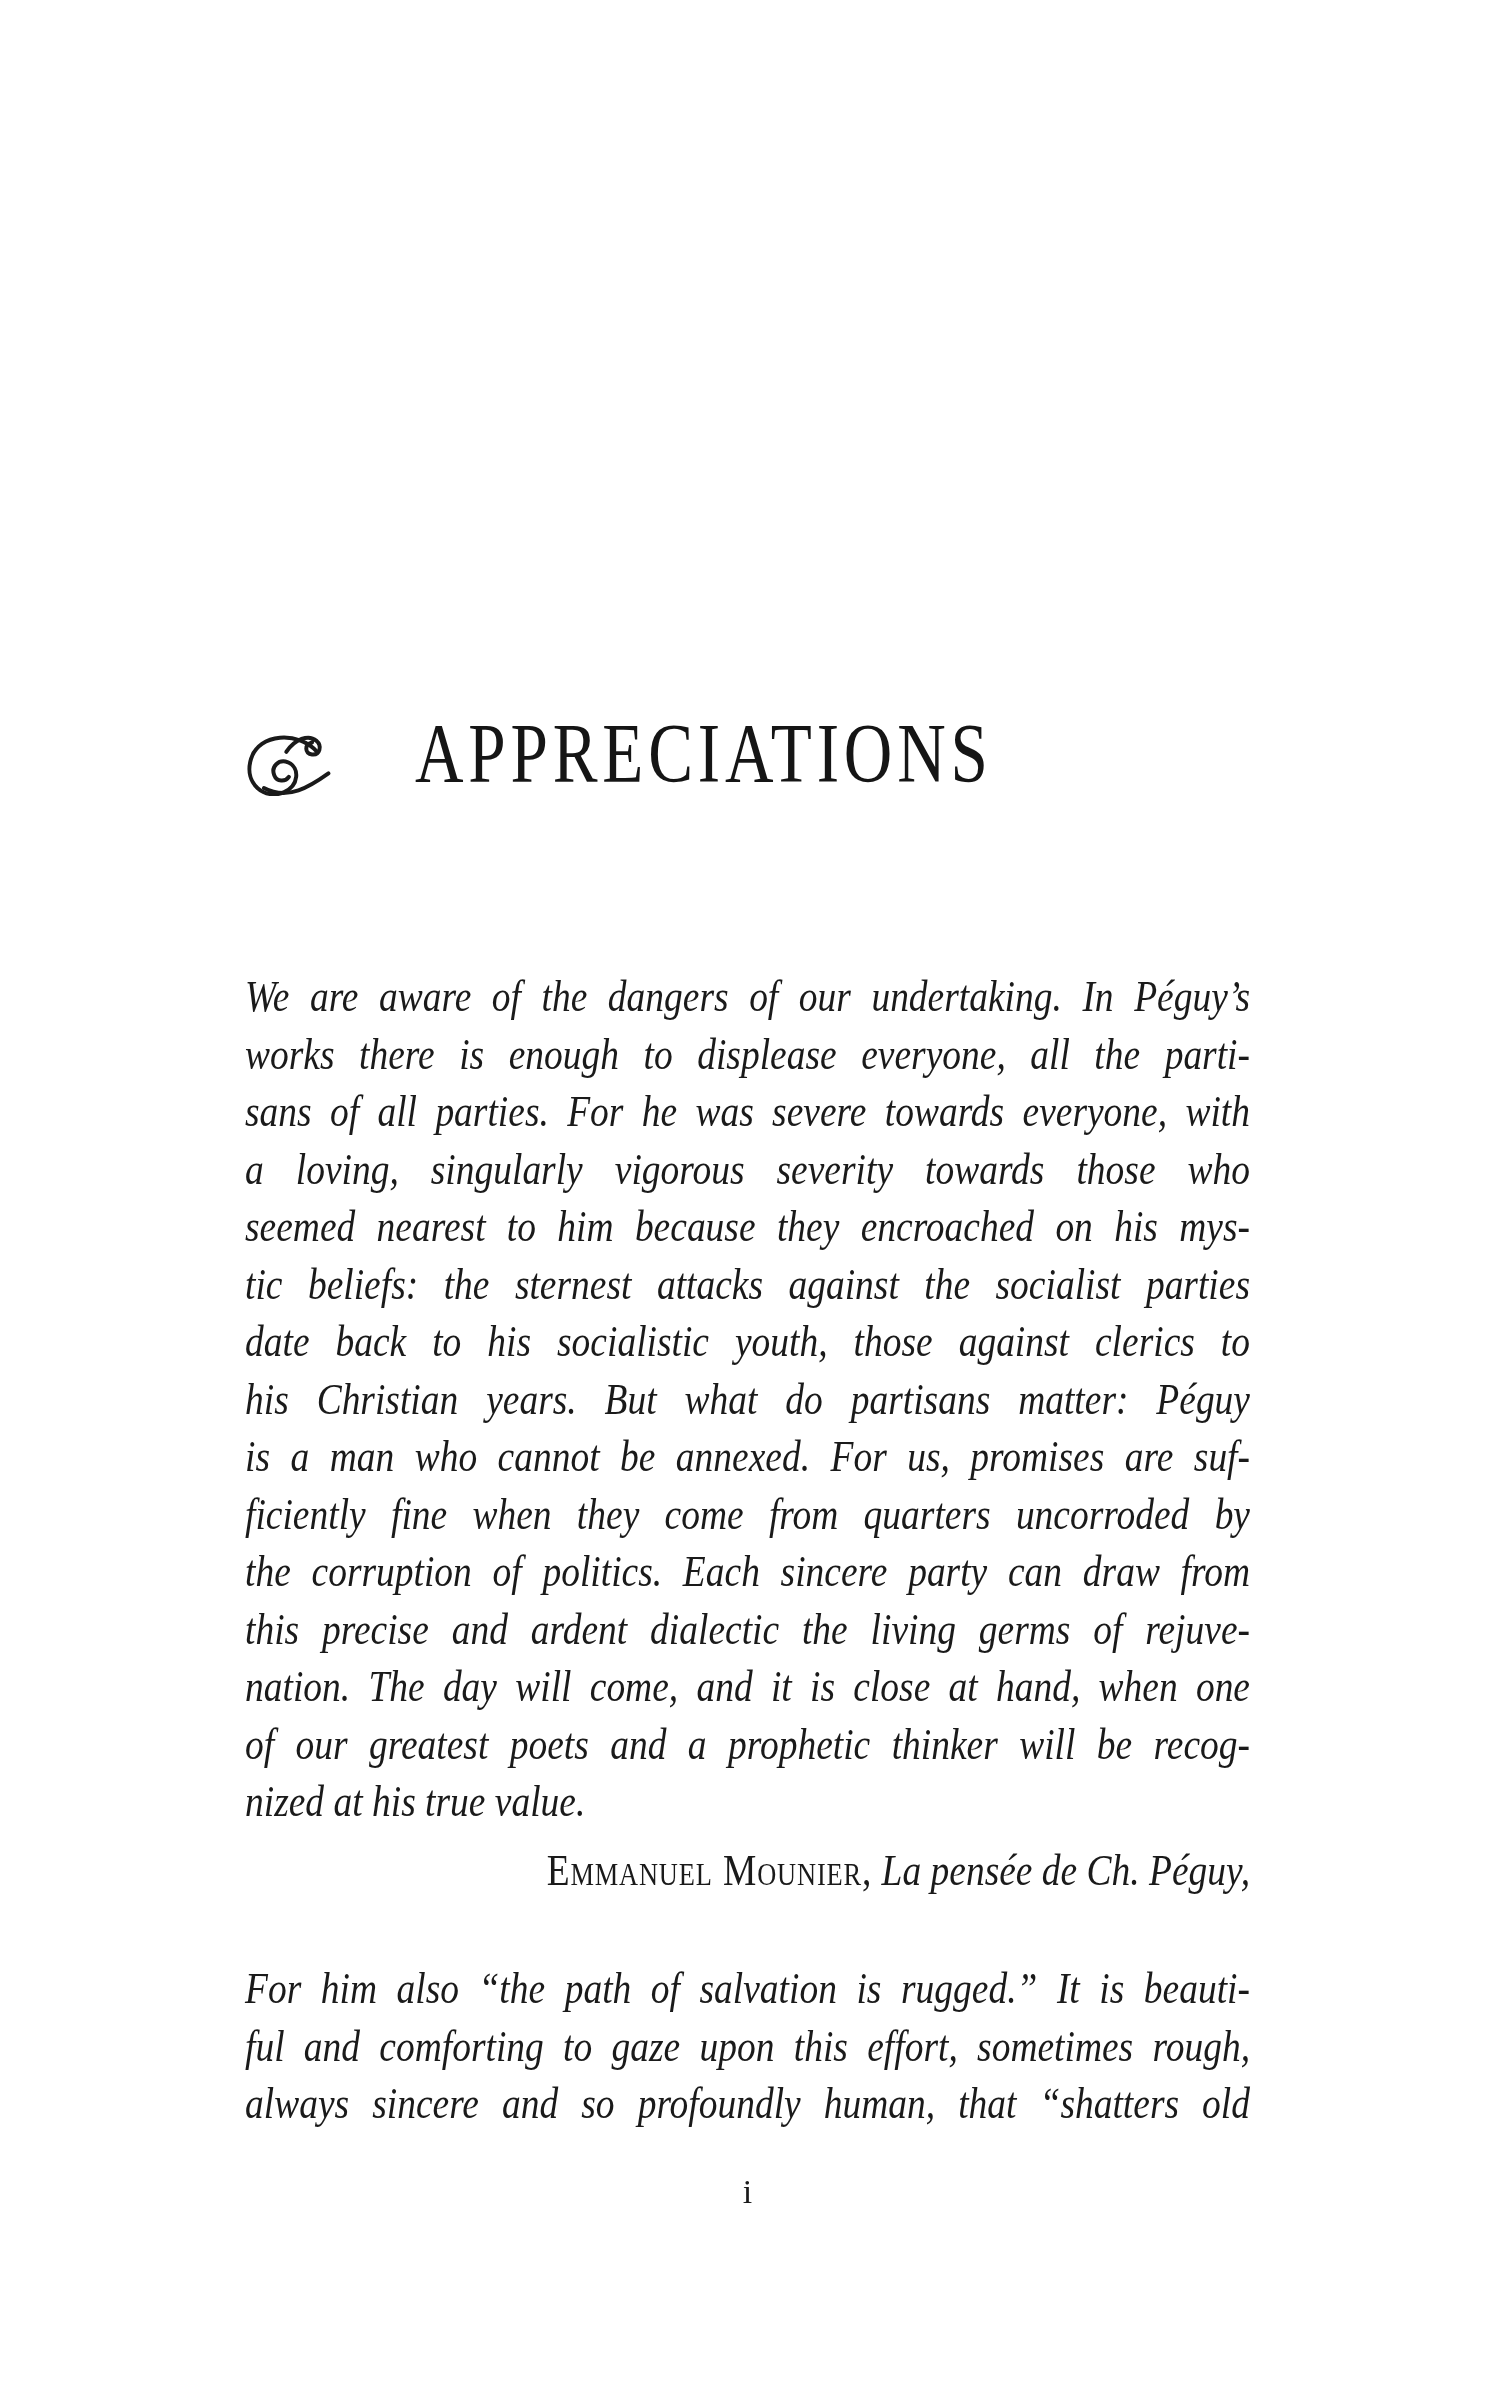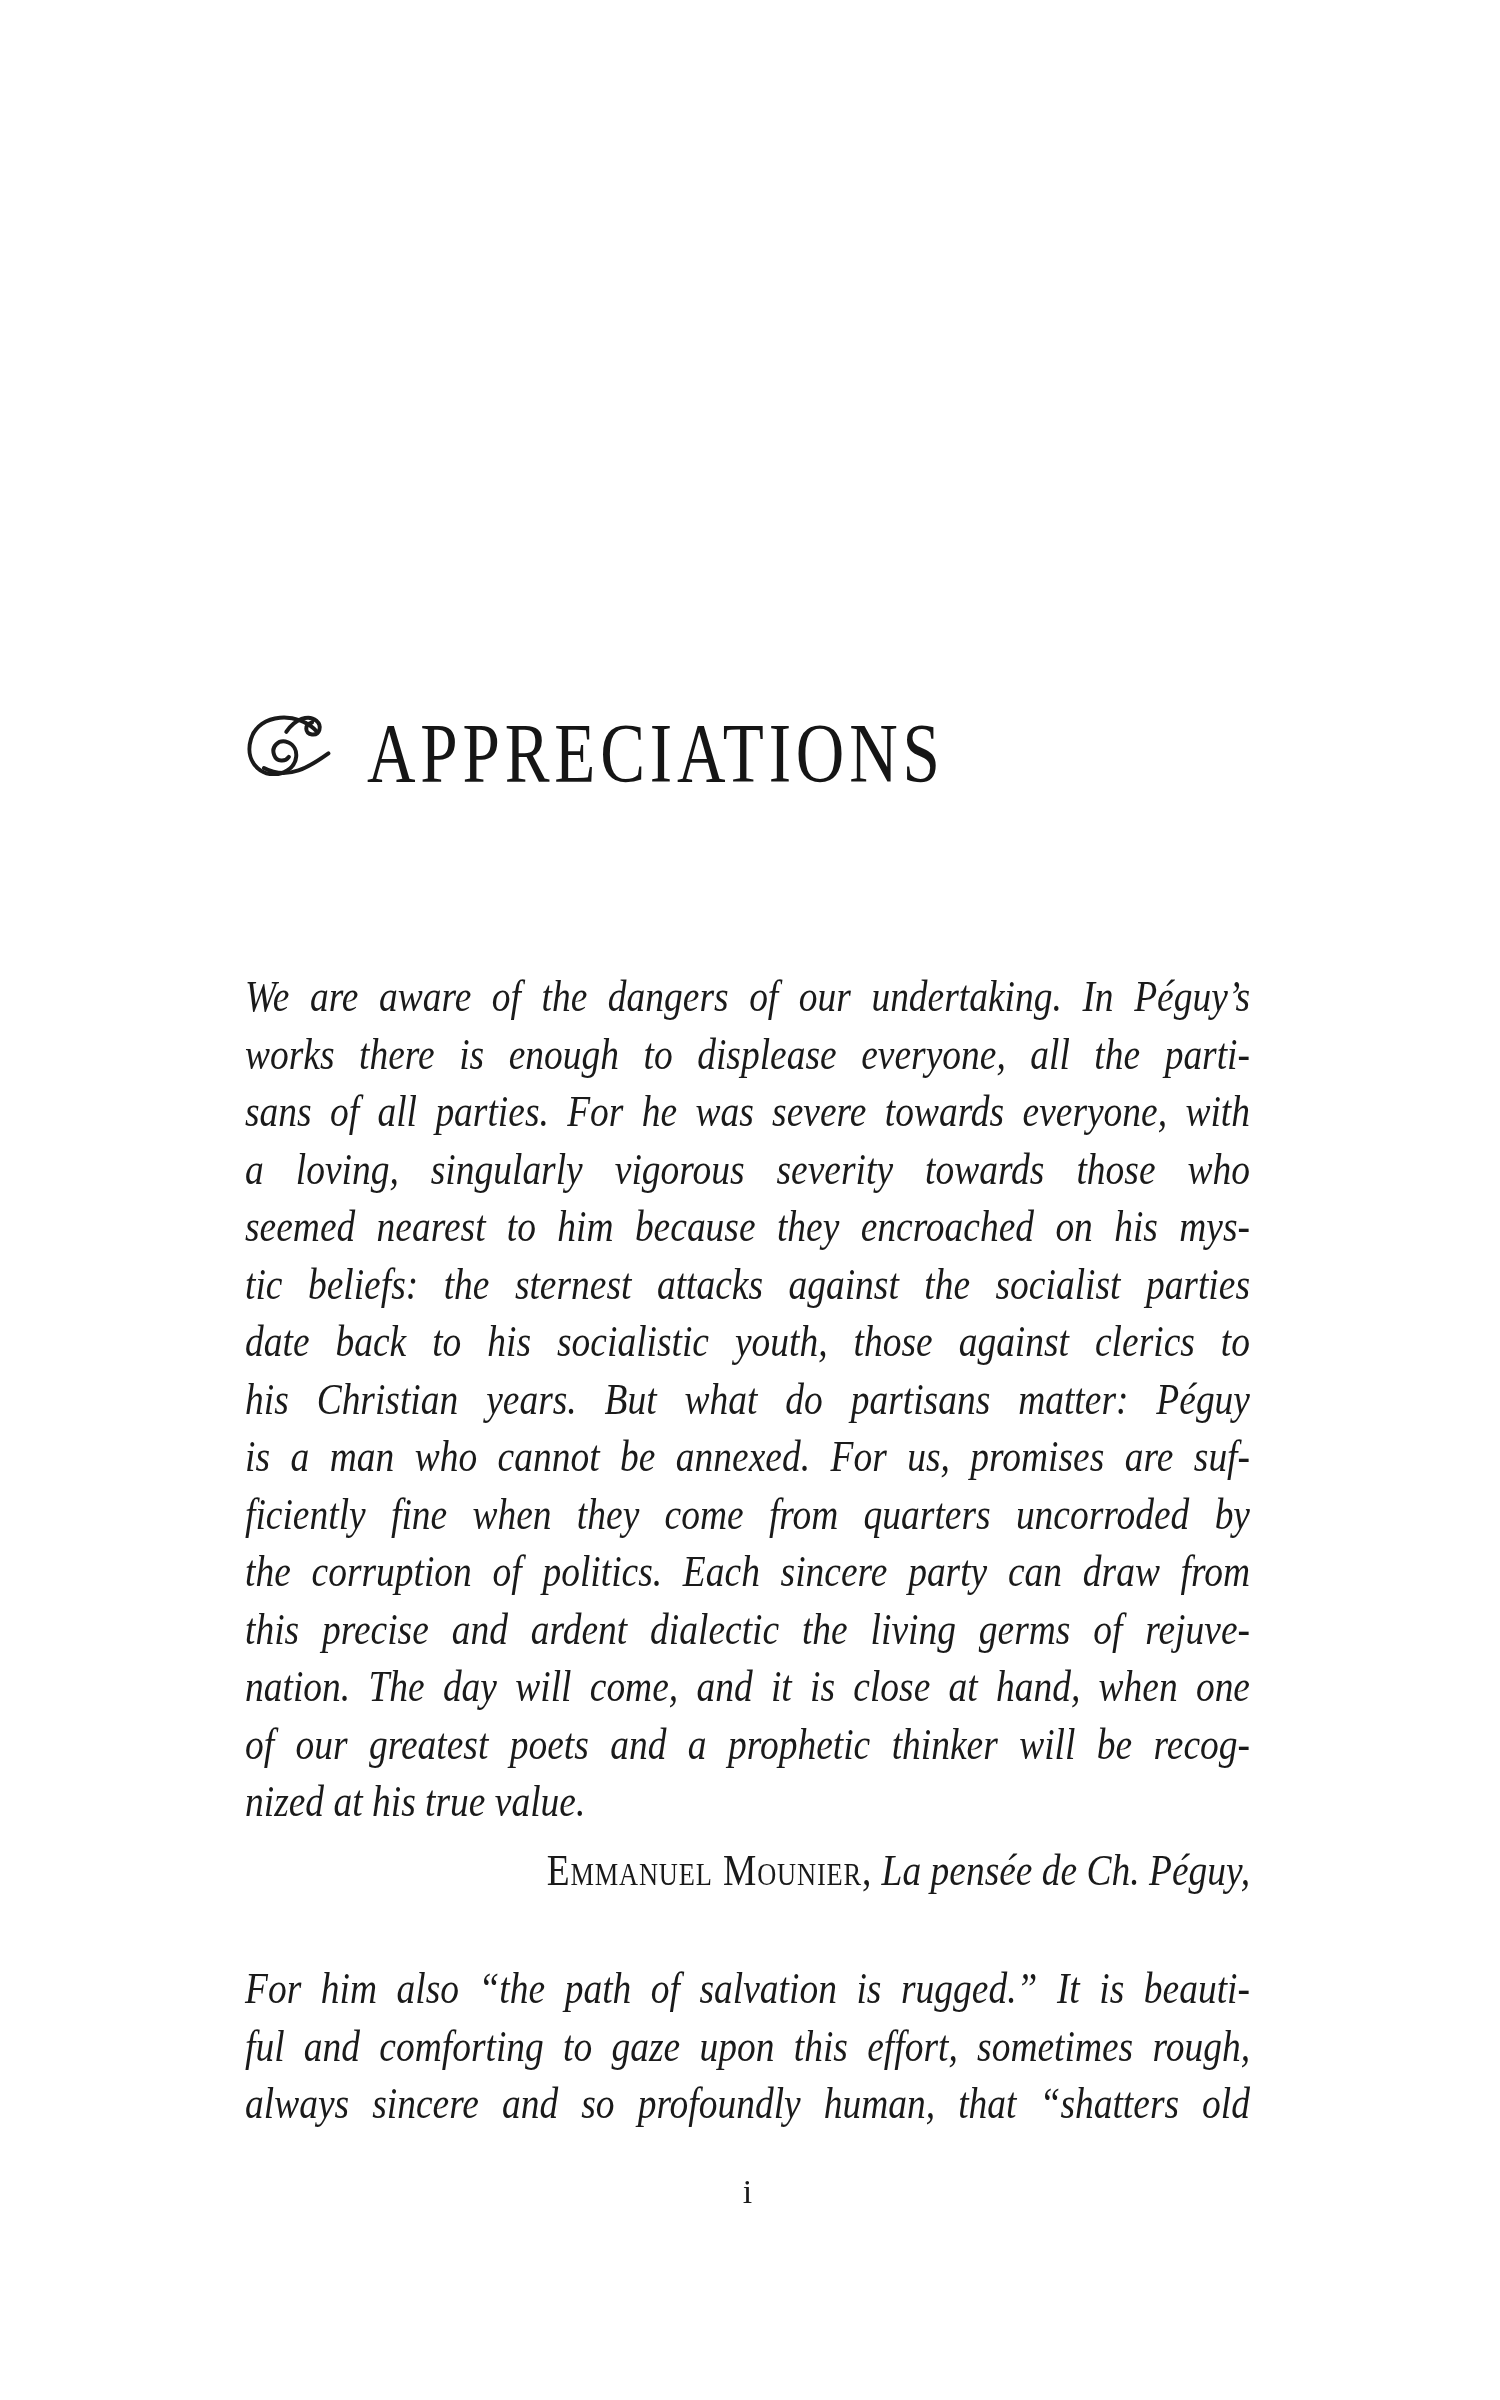--- a/index.html
+++ b/index.html
@@ -15,22 +15,22 @@
     color: #171717;
     font-family: "Liberation Serif", serif;
     overflow: hidden;
   }
   
   .heading-row {
     position: absolute;
     left: 245px;
     top: 712px;
     display: flex;
-    align-items: flex-start;
-    gap: 36px;
+    align-items: flex-end;
+    gap: 84px;
   }
   .fleuron {
     width: 86px;
     height: 64px;
     flex: 0 0 auto;
   }
   .heading-text {
     font-size: 84px;
     line-height: 84px;
     letter-spacing: 6px;

